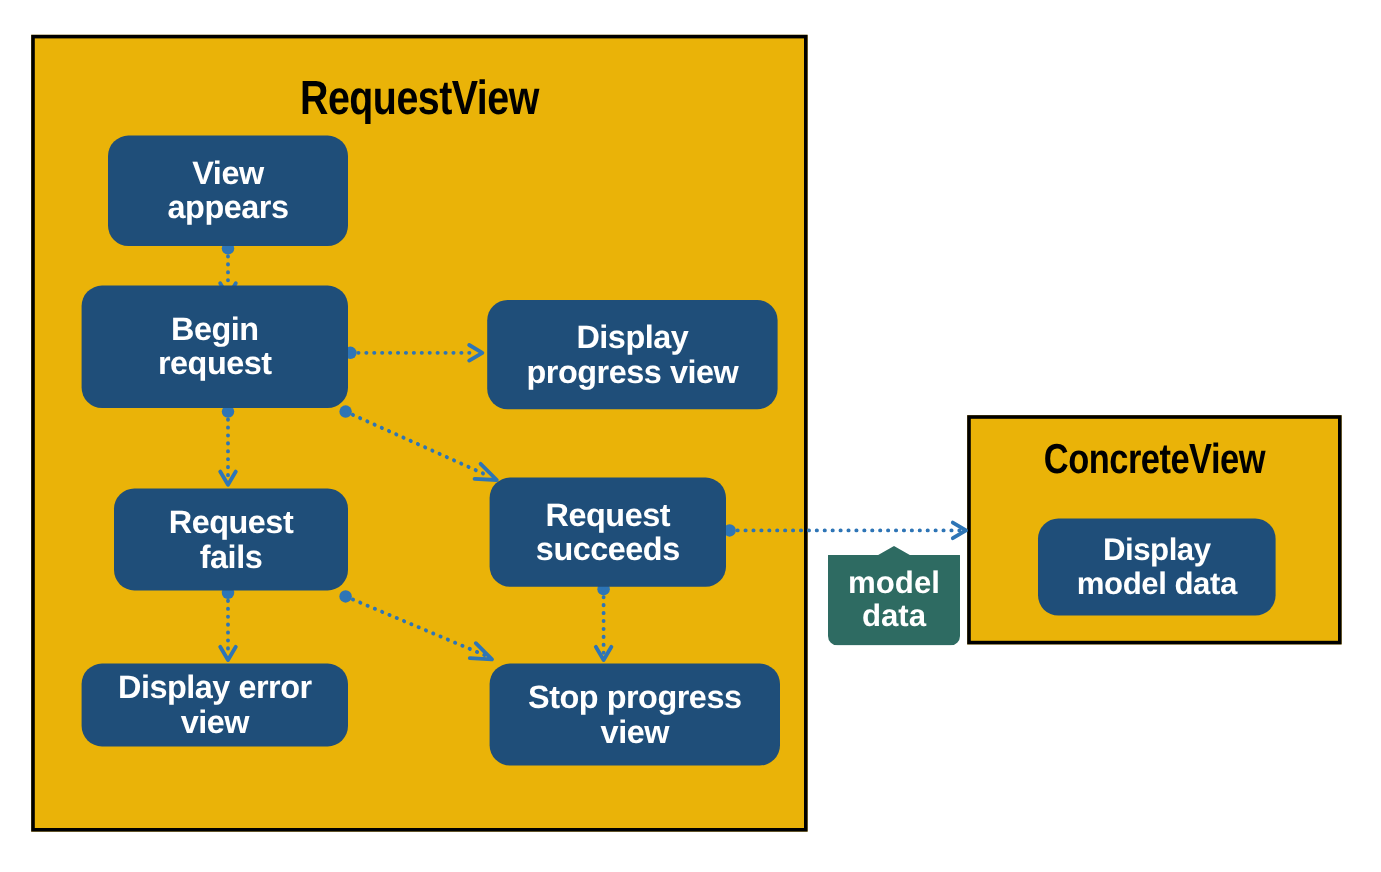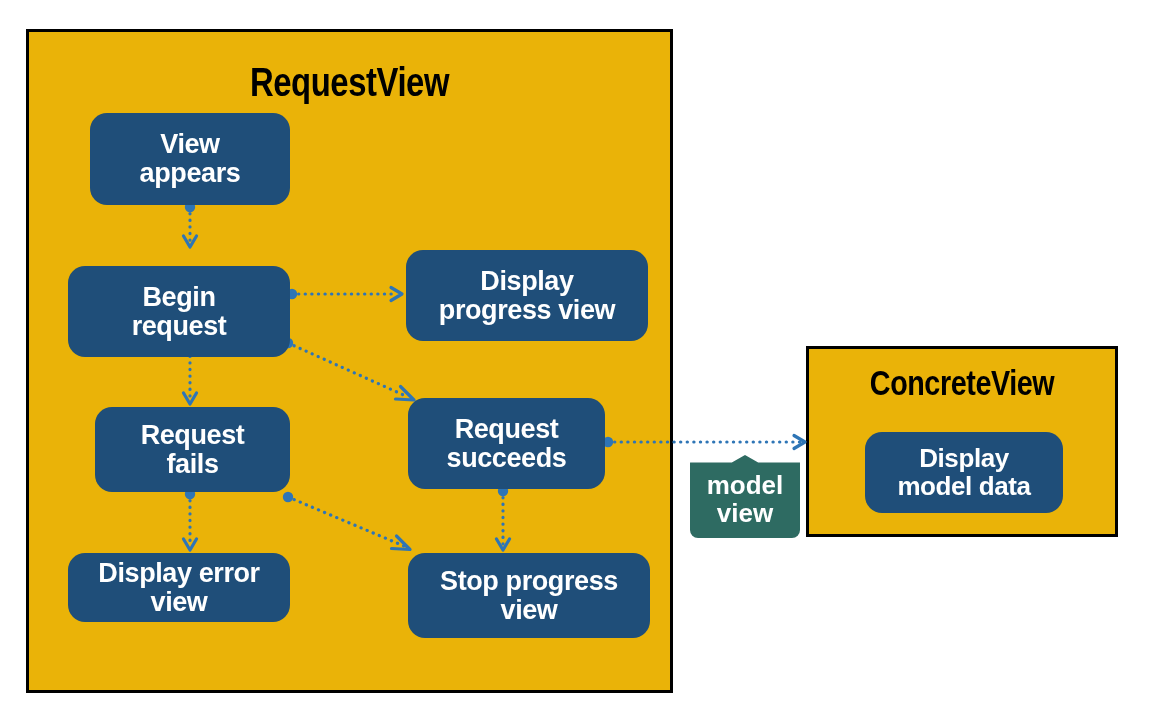--- a/index.html
+++ b/index.html
@@ -31,21 +31,21 @@
   .node{
     position:absolute;background:#1F4E79;border-radius:17px;
     display:flex;align-items:center;justify-content:center;text-align:center;
     color:#ffffff;font-weight:700;line-height:1.06;
     box-sizing:border-box;padding:2px 6px;
     font-size:27px;letter-spacing:-0.4px;
   }
   .node span{display:block;white-space:pre-line;}
 
   #node-view-appears      {left:90px; top:113px; width:200px;height:92px;}
-  #node-begin-request     {left:68px; top:266px; width:222px;height:91px;}
+  #node-begin-request     {left:68px; top:238px; width:222px;height:102px;}
   #node-display-progress  {left:406px;top:250px; width:242px;height:91px;}
   #node-request-fails     {left:95px; top:407px; width:195px;height:85px;}
   #node-request-succeeds  {left:408px;top:398px; width:197px;height:91px;}
   #node-display-error     {left:68px; top:553px; width:222px;height:69px;}
   #node-stop-progress     {left:408px;top:553px; width:242px;height:85px;}
   #node-display-model-data{left:865px;top:432px; width:198px;height:81px;font-size:26px;}
 
   
   #callout-model-data{
     position:absolute;left:690px;top:455px;width:110px;height:83px;
@@ -163,16 +163,16 @@
 view</span>
   </div>
 
   <div class="node" id="node-display-model-data">
     <span>Display
 model data</span>
   </div>
 
   <div id="callout-model-data">
     <span>model
-view</span>
+data</span>
   </div>
 
 </div>
 
 </body></html>

